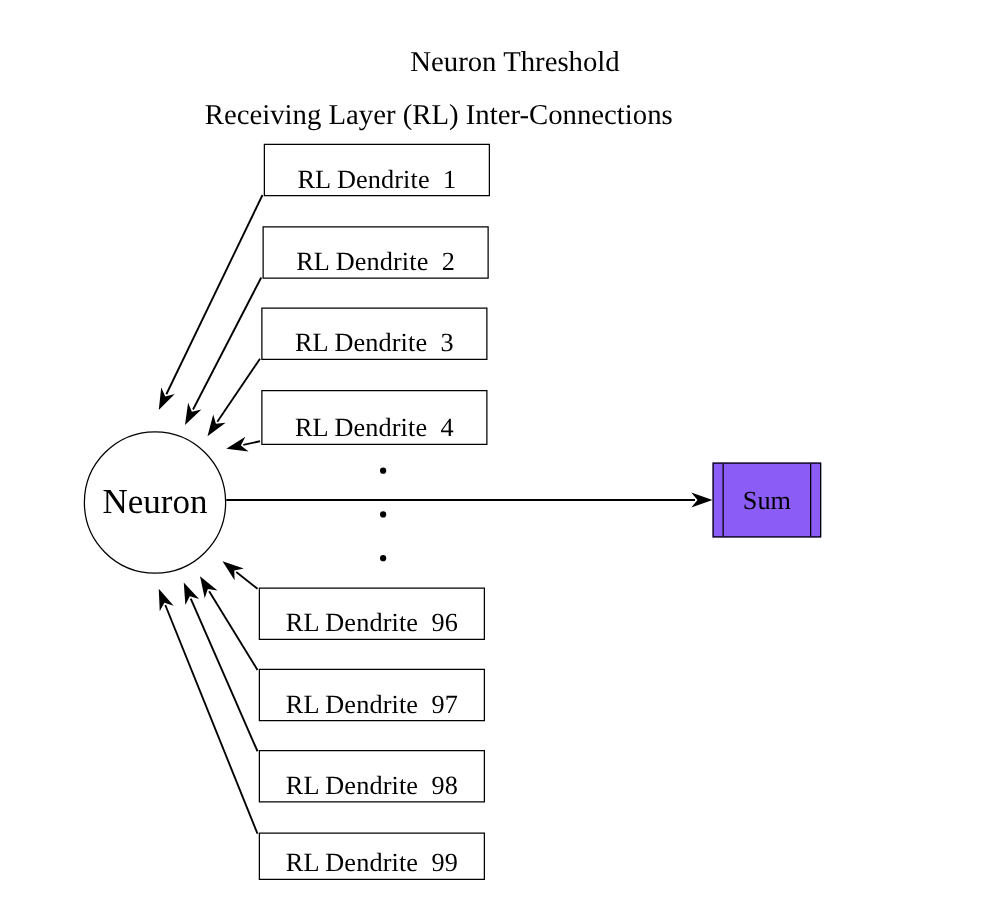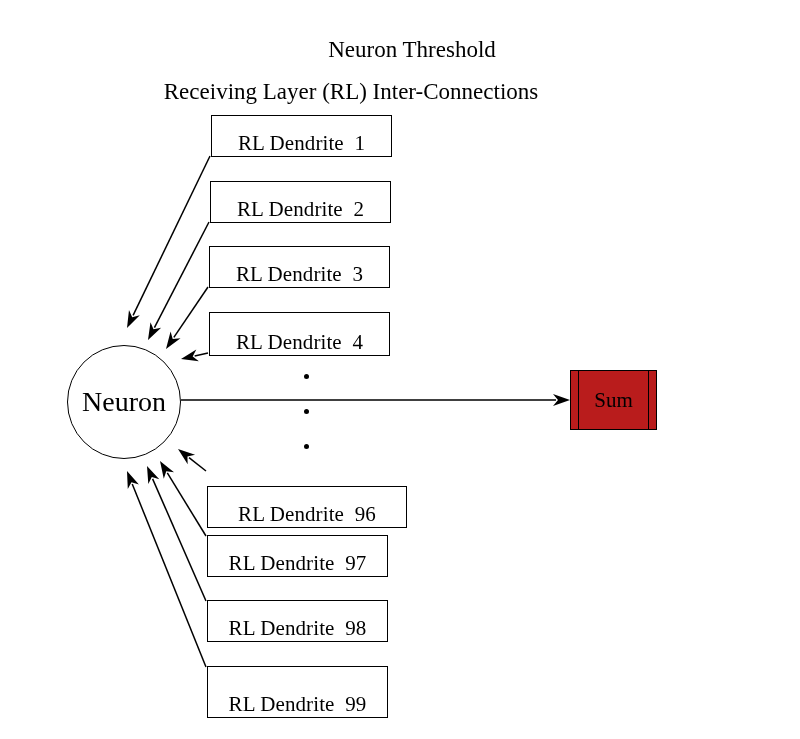--- a/index.html
+++ b/index.html
@@ -57,21 +57,21 @@
   }
 
   #sum-node {
     position: absolute;
     left: 570px;
     top: 370px;
     width: 87px;
     height: 60px;
     box-sizing: border-box;
     border: 1.4px solid #000000;
-    background: #b91c1c;
+    background: #8b5cf6;
   }
   #sum-node .bar-left,
   #sum-node .bar-right {
     position: absolute;
     top: 0;
     bottom: 0;
     width: 0;
     border-left: 1.4px solid #000000;
   }
   #sum-node .bar-left  { left: 7px; }
@@ -150,24 +150,24 @@
       </g>
     </svg>
 
   <div id="dendrite-layer-top">
       <div class="dendrite-box" style="left: 211px; top: 115px; width: 181px; height: 42px;"><span>RL Dendrite  1</span></div>
       <div class="dendrite-box" style="left: 210px; top: 181px; width: 181px; height: 42px;"><span>RL Dendrite  2</span></div>
       <div class="dendrite-box" style="left: 209px; top: 246px; width: 181px; height: 42px;"><span>RL Dendrite  3</span></div>
       <div class="dendrite-box" style="left: 209px; top: 312px; width: 181px; height: 44px;"><span>RL Dendrite  4</span></div>
     </div>
   <div id="dendrite-layer-bottom">
-      <div class="dendrite-box" style="left: 207px; top: 486px; width: 200px; height: 42px;"><span>RL Dendrite  96</span></div>
+      <div class="dendrite-box" style="left: 207px; top: 470px; width: 181px; height: 42px;"><span>RL Dendrite  96</span></div>
       <div class="dendrite-box" style="left: 207px; top: 535px; width: 181px; height: 42px;"><span>RL Dendrite  97</span></div>
       <div class="dendrite-box" style="left: 207px; top: 600px; width: 181px; height: 42px;"><span>RL Dendrite  98</span></div>
-      <div class="dendrite-box" style="left: 207px; top: 666px; width: 181px; height: 52px;"><span>RL Dendrite  99</span></div>
+      <div class="dendrite-box" style="left: 207px; top: 666px; width: 181px; height: 38px;"><span>RL Dendrite  99</span></div>
     </div>
 
   <div id="neuron-node">
     <span>Neuron</span>
   </div>
 
   <div id="sum-node">
     <span class="bar-left"></span>
     <span class="bar-right"></span>
     <span id="sum-label">Sum</span>

